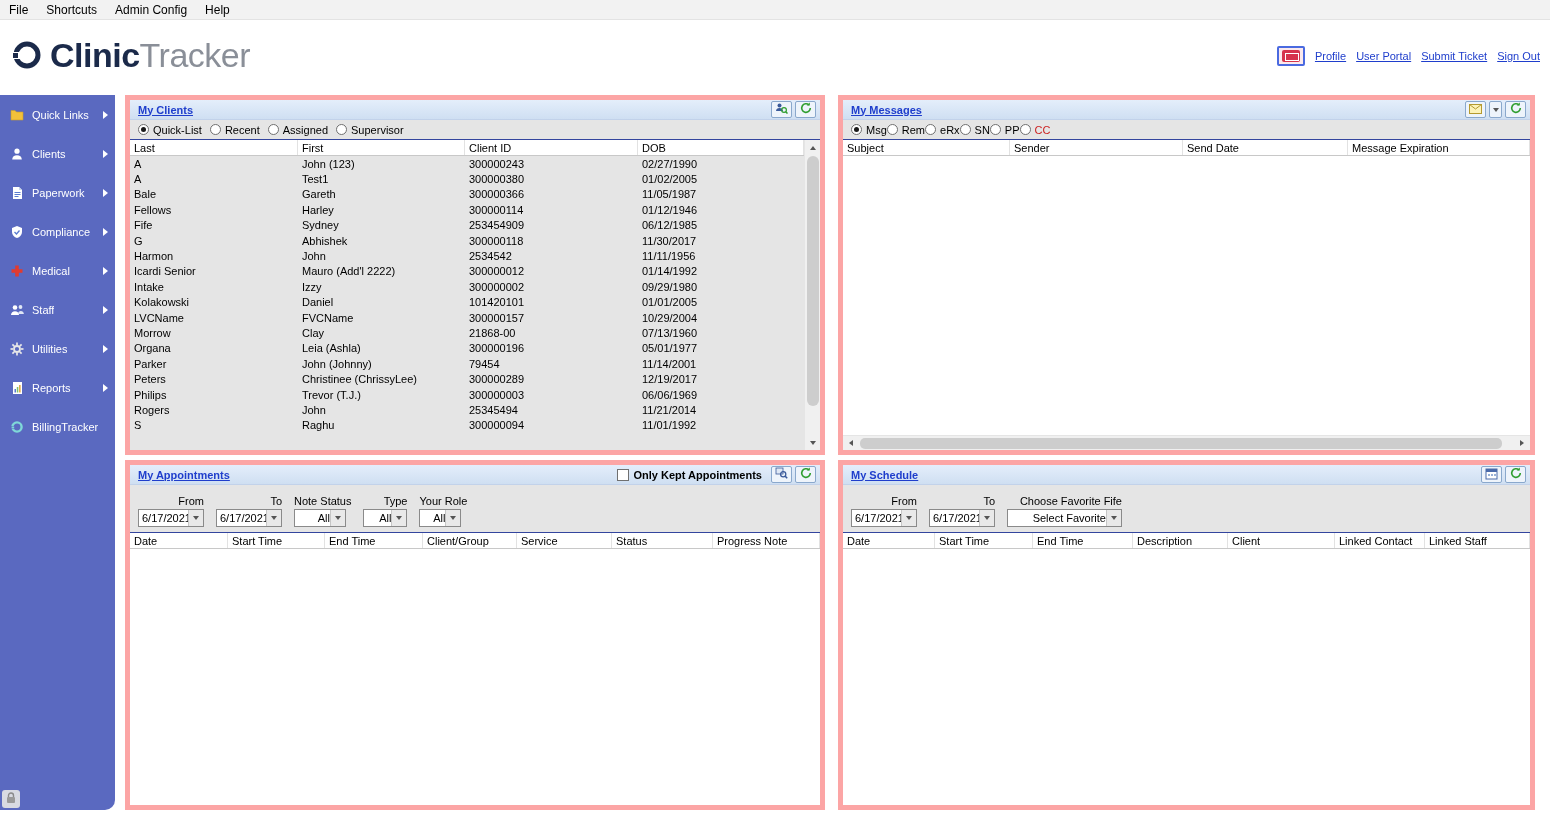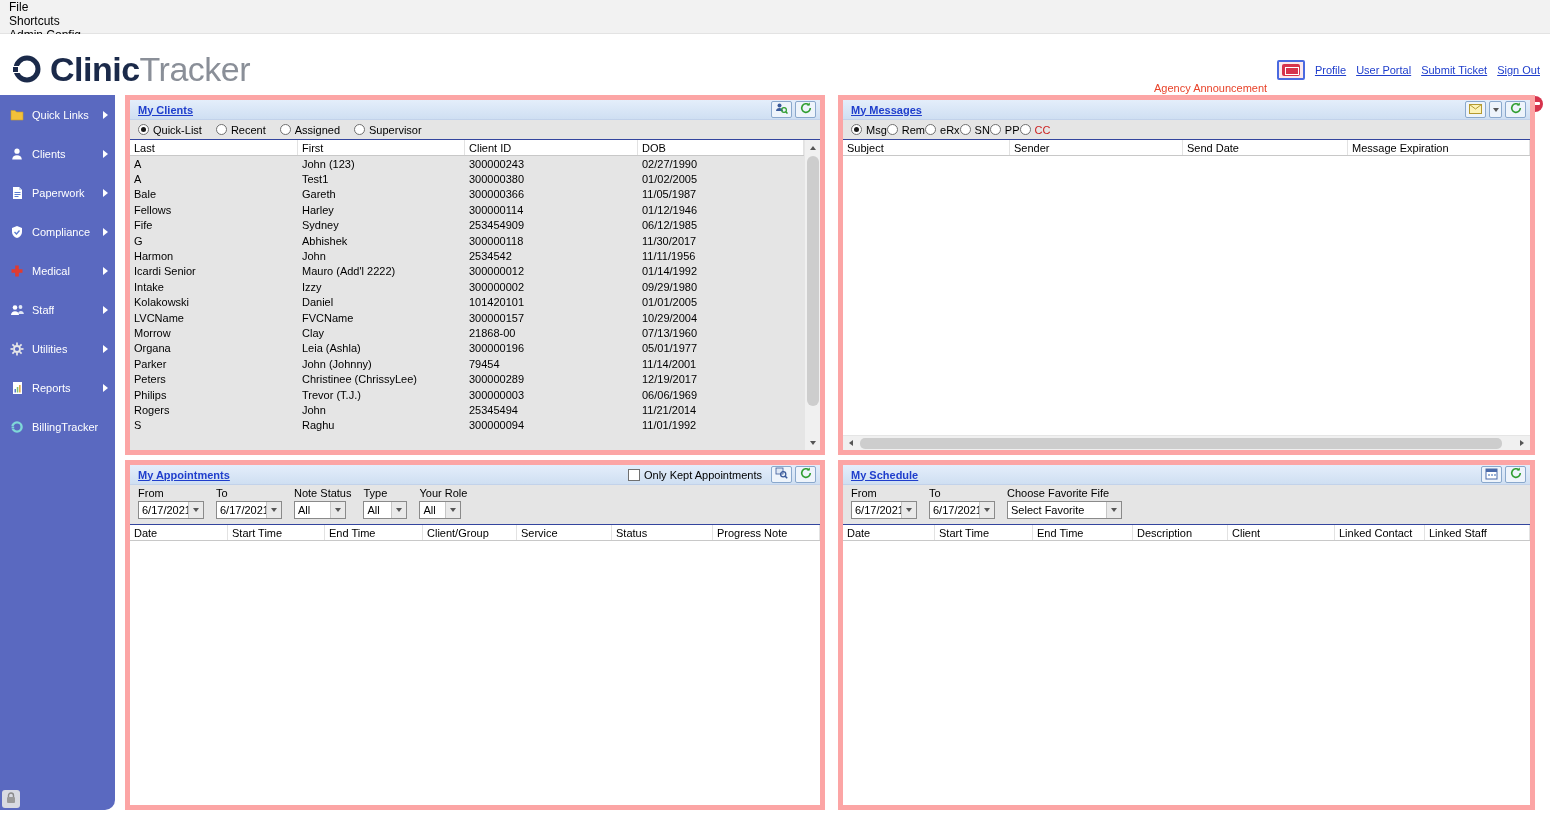--- a/index.html
+++ b/index.html
@@ -1,20 +1,20 @@
 <!DOCTYPE html>
 <html><head>
 <meta charset="utf-8">
 <style>
   * { margin:0; padding:0; box-sizing:border-box; }
   html,body { width:1550px; height:820px; }
   body { font-family:"Liberation Sans", sans-serif; background:#ffffff; position:relative; overflow:hidden; font-size:11px; color:#000; }
 
   
-  .menubar { height:34px; background:#f2f2f2; border-bottom:1px solid #e3e3e3; display:flex; align-items:flex-start; font-size:12px;flex-direction:column; }
+  .menubar { height:20px; background:#f2f2f2; border-bottom:1px solid #e3e3e3; display:flex; align-items:center; font-size:12px; }
   .menu-item { padding:0 9px; cursor:default; }
 
   
   .header { height:77px; position:relative; background:#fff; }
   .logo { position:absolute; left:10px; top:16px; display:flex; align-items:center; gap:6px; }
   .logo-text { font-size:34px; letter-spacing:-0.5px; }
   .logo-clinic { color:#1b2a4a; font-weight:bold; }
   .logo-tracker { color:#8a8f98; font-weight:normal; }
   .top-right { position:absolute; right:10px; top:26px; display:flex; align-items:center; gap:10px; font-size:11px; }
   .top-link { color:#1f3ecc; text-decoration:underline; cursor:pointer; white-space:nowrap; }
@@ -34,25 +34,25 @@
   .side-icon { width:16px; height:16px; margin-right:7px; display:flex; align-items:center; justify-content:center; flex:0 0 auto; }
   .side-label { white-space:nowrap; overflow:hidden; }
   .side-arrow { margin-left:auto; width:0; height:0; border-top:4px solid transparent; border-bottom:4px solid transparent; border-left:5px solid #fff; }
   .side-footer { position:absolute; left:2px; bottom:2px; width:18px; height:18px; background:#d8dae2; border-radius:3px; display:flex; align-items:center; justify-content:center; }
 
   
   .main { position:absolute; left:125px; top:95px; width:1410px; height:715px; display:grid; grid-template-columns:700px 697px; grid-template-rows:360px 350px; column-gap:13px; row-gap:5px; }
   .panel { border:5px solid #fca5a5; background:#e5e5e5; display:flex; flex-direction:column; overflow:hidden; }
   .panel-header { height:20px; flex:0 0 auto; background:linear-gradient(#e4eefb,#cfdff2); display:flex; align-items:center; padding:0 4px 0 8px; border-bottom:1px solid #c2d2ea; }
   .panel-title { font-size:11px; font-weight:bold; color:#1f3ecc; text-decoration:underline; cursor:pointer; }
-  .panel-tools { margin-left:auto; display:flex; gap:3px; align-items:center; }
+  .panel-tools { margin-left:auto; display:flex; gap:3px; align-items:center;font-weight:bold; }
   .tool-btn { width:21px; height:17px; border:1px solid #8aa8cc; background:#eef4fb; display:flex; align-items:center; justify-content:center; cursor:pointer; padding:0; border-radius:2px; }
   .tool-btn.narrow { width:13px; }
 
-  .filter-row { display:flex; align-items:center; height:20px; flex:0 0 auto; padding:0 8px; gap:14px; border-bottom:1px solid #33459e; }
+  .filter-row { display:flex; align-items:center; height:20px; flex:0 0 auto; padding:0 8px; gap:8px; border-bottom:1px solid #33459e; }
   .radio-item { display:flex; align-items:center; font-size:11px; cursor:pointer; }
   .radio { width:11px; height:11px; border:1px solid #707070; border-radius:50%; background:#fff; display:inline-block; margin-right:4px; position:relative; flex:0 0 auto; }
   .radio-item.selected .radio::after { content:''; position:absolute; left:2px; top:2px; width:5px; height:5px; background:#1a1a1a; border-radius:50%; }
   .radio-item.red .radio-label { color:#cc2222; }
 
   .thead { display:flex; height:16px; flex:0 0 auto; border-bottom:1px solid #c8c8c8; font-size:11px; align-items:stretch; background:#fff; }
   .thead .th { border-right:1px solid #e2e2e2; padding-left:4px; display:flex; align-items:center; overflow:hidden; white-space:nowrap; cursor:pointer; }
   .tbody { flex:1; overflow:hidden; }
   .trow { display:flex; height:15.4px; font-size:11px; align-items:center; cursor:pointer; }
   .trow .td { padding-left:4px; overflow:hidden; white-space:nowrap; }
@@ -77,21 +77,21 @@
   .vthumb { width:12px; height:250px; background:#cdcdcd; border-radius:6px; margin-top:1px; cursor:pointer; }
   .hscroll { height:15px; flex:0 0 auto; background:#f0f0f0; border-top:1px solid #e5e5e5; display:flex; align-items:center; }
   .hthumb { height:11px; flex:1; background:#cdcdcd; border-radius:5px; margin:0 2px 0 1px; cursor:pointer; }
   .hscroll .spacer { width:10px; }
   .tri-up { width:0; height:0; border-left:3.5px solid transparent; border-right:3.5px solid transparent; border-bottom:4px solid #555; }
   .tri-down { width:0; height:0; border-left:3.5px solid transparent; border-right:3.5px solid transparent; border-top:4px solid #555; }
   .tri-left { width:0; height:0; border-top:3.5px solid transparent; border-bottom:3.5px solid transparent; border-right:4px solid #555; }
   .tri-right { width:0; height:0; border-top:3.5px solid transparent; border-bottom:3.5px solid transparent; border-left:4px solid #555; }
 
   
-  .filters-bar { display:flex; align-items:flex-end; gap:12px; padding:2px 8px 5px; border-bottom:1px solid #33459e; flex:0 0 auto; }
+  .filters-bar { display:flex; align-items:flex-end; gap:12px; padding:10px 8px 5px; border-bottom:1px solid #33459e; flex:0 0 auto;text-align:right; }
   .fgroup { display:flex; flex-direction:column; gap:2px; font-size:11px; }
   .combo { height:18px; border:1px solid #8a8a8a; background:#fff; display:flex; align-items:center; font-size:11px; cursor:pointer; overflow:hidden; }
   .combo .cv { padding-left:3px; white-space:nowrap; overflow:hidden; flex:1; }
   .combo .arrow-box { width:15px; height:100%; background:#e9e9e9; border-left:1px solid #c6c6c6; display:flex; align-items:center; justify-content:center; flex:0 0 auto; }
   .w66 { width:66px; } .w52 { width:52px; } .w44 { width:44px; } .w42 { width:42px; } .w115 { width:115px; }
 
   .checkbox-item { display:flex; align-items:center; font-size:11px; margin-right:6px; cursor:pointer; }
   .checkbox { width:12px; height:12px; border:1px solid #707070; background:#fff; margin-right:4px; flex:0 0 auto; }
 
   .empty-body { flex:1; background:#fff; }
@@ -121,27 +121,20 @@
   <div class="top-right">
     <button class="red-toggle">
         <span class="inner"></span>
       </button>
     <span class="top-link">Profile</span>
     <span class="top-link">User Portal</span>
     <span class="top-link">Submit Ticket</span>
     <span class="top-link">Sign Out</span>
   </div>
 
-  <div class="announcement">
-    <div class="ann-label">Agency Announcement</div>
-    <div class="ann-row">
-      <input class="ann-input" type="text" value="Free food in the conference room!" style="">
-      <button class="ann-remove"></button>
-    </div>
-  </div>
 </div>
 
 <div class="sidebar">
   <div class="side-item">
     <span class="side-icon">
       <svg width="14" height="13" viewBox="0 0 14 13">
           <path d="M1 2.5h4l1.5 1.5H13v8H1z" fill="#f3c13a" stroke="#c9a02a" stroke-width="0.6"></path>
         </svg>
     </span>
     <span class="side-label">Quick Links</span>

